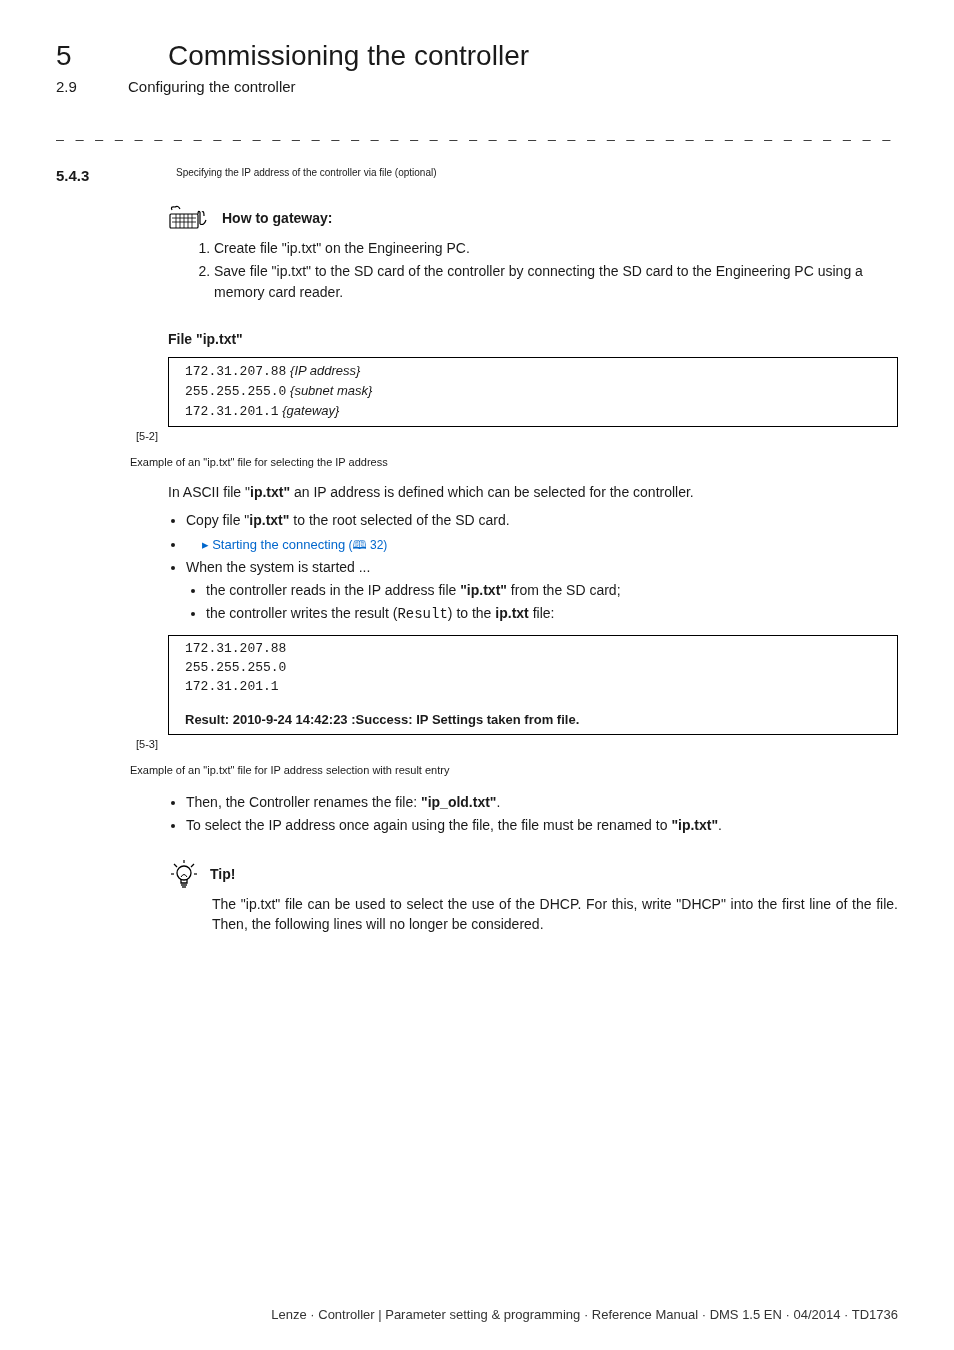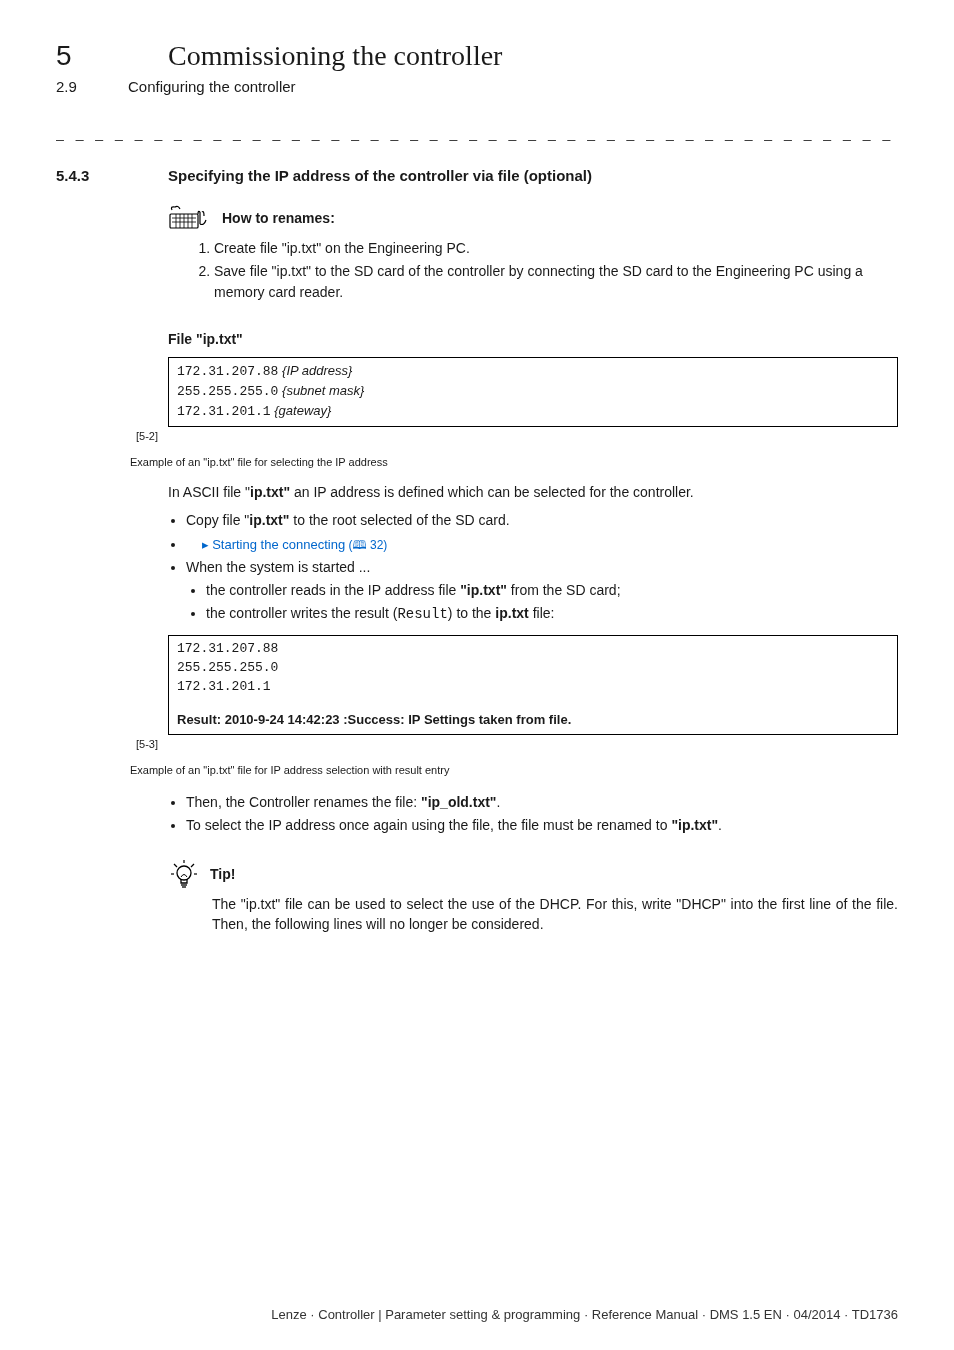--- a/index.html
+++ b/index.html
@@ -23,21 +23,20 @@
     gap: 40px;
   }
   .chap-num {
     font-size: 28px;
     font-weight: 400;
     width: 72px;
   }
   .chap-title {
     font-size: 28px;
     font-weight: 400;
-    font-family: Liberation Serif, serif;
   }
   .sub-row {
     display: flex;
     margin-top: 6px;
   }
   .sub-num {
     font-size: 15px;
     width: 72px;
   }
   .sub-title {
@@ -55,22 +54,23 @@
     display: flex;
     margin-top: 26px;
     gap: 40px;
   }
   .sec-num {
     font-size: 15px;
     font-weight: 700;
     width: 72px;
   }
   .sec-title {
-    font-size: 15px;
-    font-weight: 700;
+    font-size: 10px;
+    font-weight: 400;
+    margin-left: 8px;
   }
   .content-col {
     margin-left: 112px;
   }
   .proc-row {
     display: flex;
     align-items: center;
     margin-top: 20px;
     gap: 10px;
   }
@@ -89,21 +89,21 @@
     list-style-position: outside;
   }
   .block-title {
     font-size: 14px;
     font-weight: 700;
     margin-top: 28px;
   }
   .codebox {
     border: 1px solid #000;
     margin-top: 10px;
-    padding: 4px 8px;
+    padding: 4px 16px;
     font-size: 13px;
     line-height: 1.45;
   }
   .mono { font-family: "Courier New", monospace; }
   .ital { font-style: italic; }
   .caption-row {
     display: flex;
     margin-top: 3px;
     font-size: 11px;
     gap: 14px;
@@ -202,21 +202,21 @@
         <rect x="2" y="10" width="28" height="14" rx="1" fill="none" stroke="#000" stroke-width="1.2"></rect>
         <line x1="4" y1="14" x2="28" y2="14" stroke="#000" stroke-width="0.8"></line>
         <line x1="4" y1="18" x2="28" y2="18" stroke="#000" stroke-width="0.8"></line>
         <line x1="8" y1="10" x2="8" y2="24" stroke="#000" stroke-width="0.8"></line>
         <line x1="12" y1="10" x2="12" y2="24" stroke="#000" stroke-width="0.8"></line>
         <line x1="16" y1="10" x2="16" y2="24" stroke="#000" stroke-width="0.8"></line>
         <line x1="20" y1="10" x2="20" y2="24" stroke="#000" stroke-width="0.8"></line>
         <line x1="24" y1="10" x2="24" y2="24" stroke="#000" stroke-width="0.8"></line>
         <path d="M32 8 L32 20 M32 8 Q30 6 30 10 M34 8 Q36 6 36 12 M32 20 Q36 22 38 16" fill="none" stroke="#000" stroke-width="1.2"></path>
       </svg>
-      <span class="proc-label">How to renames:</span>
+      <span class="proc-label">How to gateway:</span>
     </div>
 
     <ol class="ol">
       <li>Create file "ip.txt" on the Engineering PC.</li>
       <li>Save file "ip.txt" to the SD card of the controller by connecting the SD card to the Engineering PC using a memory card reader.</li>
     </ol>
 
     <div class="block-title">File "ip.txt"</div>
 
     <div class="codebox">

